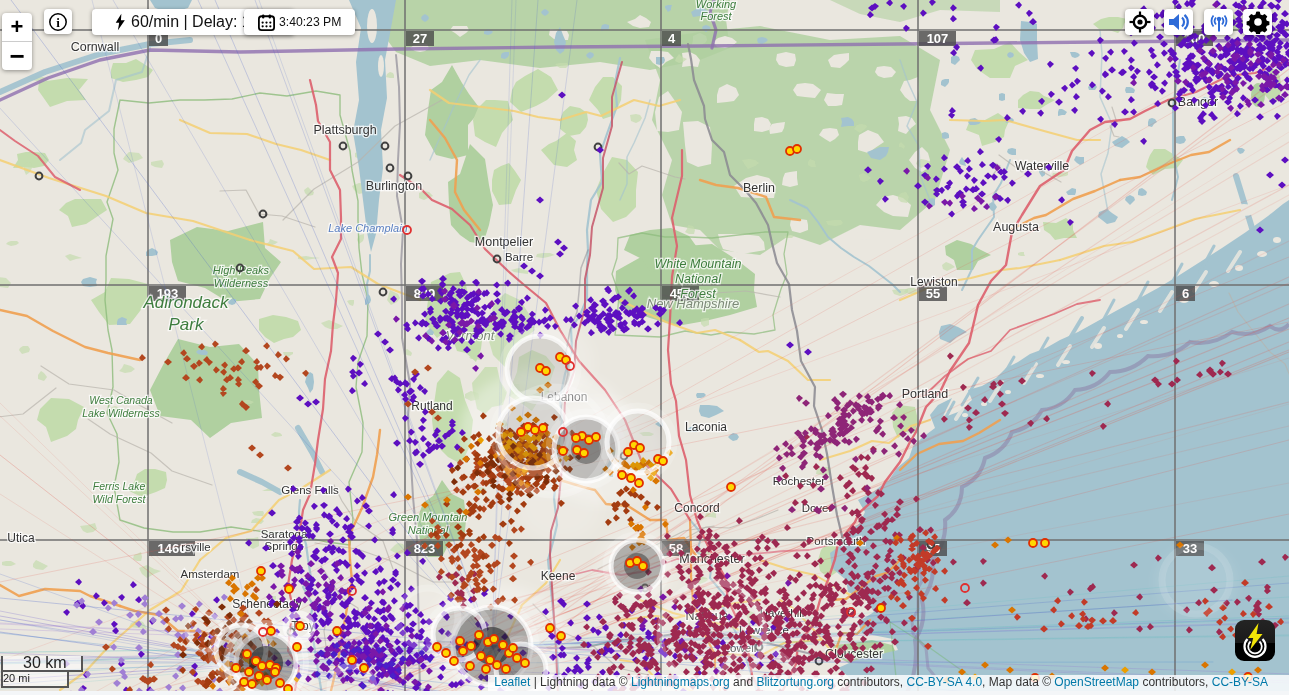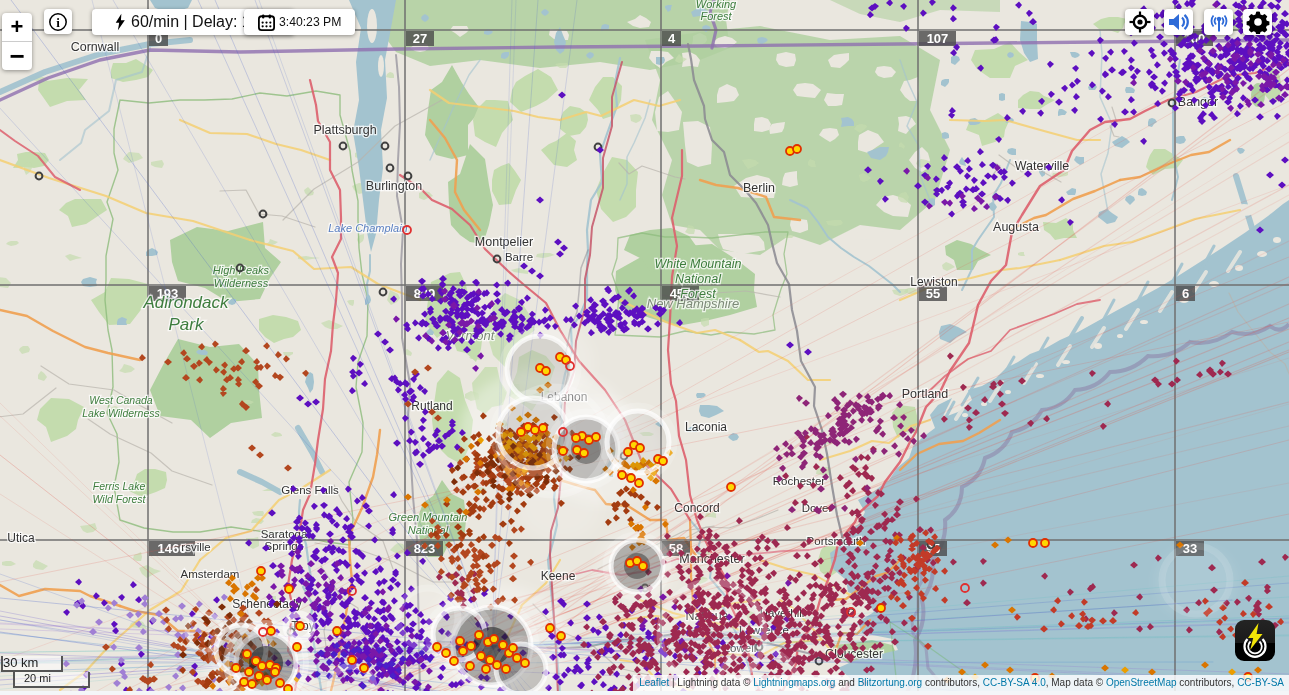--- a/index.html
+++ b/index.html
@@ -677,26 +677,26 @@
 <circle cx="881" cy="608" r="4" fill="#ffd800" stroke="#e03000" stroke-width="1.8"></circle>
 <circle cx="352" cy="591" r="4" fill="none" stroke="#e03030" stroke-width="1.8"></circle>
 <circle cx="407" cy="230" r="4" fill="none" stroke="#e03030" stroke-width="1.8"></circle>
 <circle cx="851" cy="612" r="4" fill="none" stroke="#e03030" stroke-width="1.8"></circle>
 <circle cx="563" cy="432" r="4" fill="none" stroke="#e03030" stroke-width="1.8"></circle>
 <circle cx="570" cy="366" r="4" fill="none" stroke="#e03030" stroke-width="1.8"></circle>
 <circle cx="263" cy="632" r="4" fill="none" stroke="#e03030" stroke-width="1.8"></circle>
 <circle cx="965" cy="588" r="4" fill="none" stroke="#e03030" stroke-width="1.8"></circle>
 </svg>
 
-<div style="position:absolute;right:0;bottom:4px;height:15px;background:rgba(255,255,255,0.82);padding:0 5px 1px 6px;font-size:10px;line-height:15px;color:#333;white-space:nowrap">
+<div style="position:absolute;right:0;bottom:4px;height:15px;background:rgba(255,255,255,0.82);padding:0 21px 1px 6px;font-size:12px;line-height:15px;color:#333;white-space:nowrap">
 <span style="color:#0078a8">Leaflet</span> | Lightning data © <span style="color:#0078a8">Lightningmaps.org</span> and <span style="color:#0078a8">Blitzortung.org</span> contributors, <span style="color:#0078a8">CC-BY-SA 4.0</span>, Map data © <span style="color:#0078a8">OpenStreetMap</span> contributors, <span style="color:#0078a8">CC-BY-SA</span></div>
 <div style="position:absolute;left:0;bottom:0;width:1289px;height:4px;background:#f4f6f8"></div>
 
-<div style="position:absolute;left:1px;top:656px;width:58px;height:14px;background:rgba(255,255,255,0.55);border:2px solid #555;border-top:none;font-size:13px;color:#222;padding-left:0;line-height:13px">30 km</div>
-<div style="position:absolute;left:13px;top:672px;width:64px;height:14px;background:rgba(255,255,255,0.55);border:2px solid #555;border-top:none;font-size:11px;color:#222;padding-left:9px;line-height:13px">20 mi</div>
+<div style="position:absolute;left:1px;top:656px;width:58px;height:14px;background:rgba(255,255,255,0.55);border:2px solid #555;border-top:none;font-size:16px;color:#222;padding-left:20px;line-height:13px">30 km</div>
+<div style="position:absolute;left:1px;top:672px;width:64px;height:14px;background:rgba(255,255,255,0.55);border:2px solid #555;border-top:none;font-size:11px;color:#222;padding-left:0;line-height:13px">20 mi</div>
 
 <div style="position:absolute;left:2px;top:13px;width:30px;height:57px;background:#fff;border-radius:4px;box-shadow:0 1px 4px rgba(0,0,0,0.4)">
 <div style="height:28px;border-bottom:1px solid #ccc;display:flex;align-items:center;justify-content:center;font-size:22px;font-weight:bold;color:#000">+</div>
 <div style="height:28px;display:flex;align-items:center;justify-content:center;font-size:26px;font-weight:bold;color:#000">−</div>
   </div>
 
 <div class="btn" style="left:44px;top:9px;width:28px;height:25px">
 <svg width="20" height="20" viewBox="0 0 20 20">
       <circle cx="10" cy="10" r="8.2" fill="none" stroke="#000" stroke-width="1.5"></circle>
       <text x="10" y="14.5" text-anchor="middle" style="font-family:'Liberation Serif',serif;font-size:13px;font-weight:bold" fill="#000">i</text>

